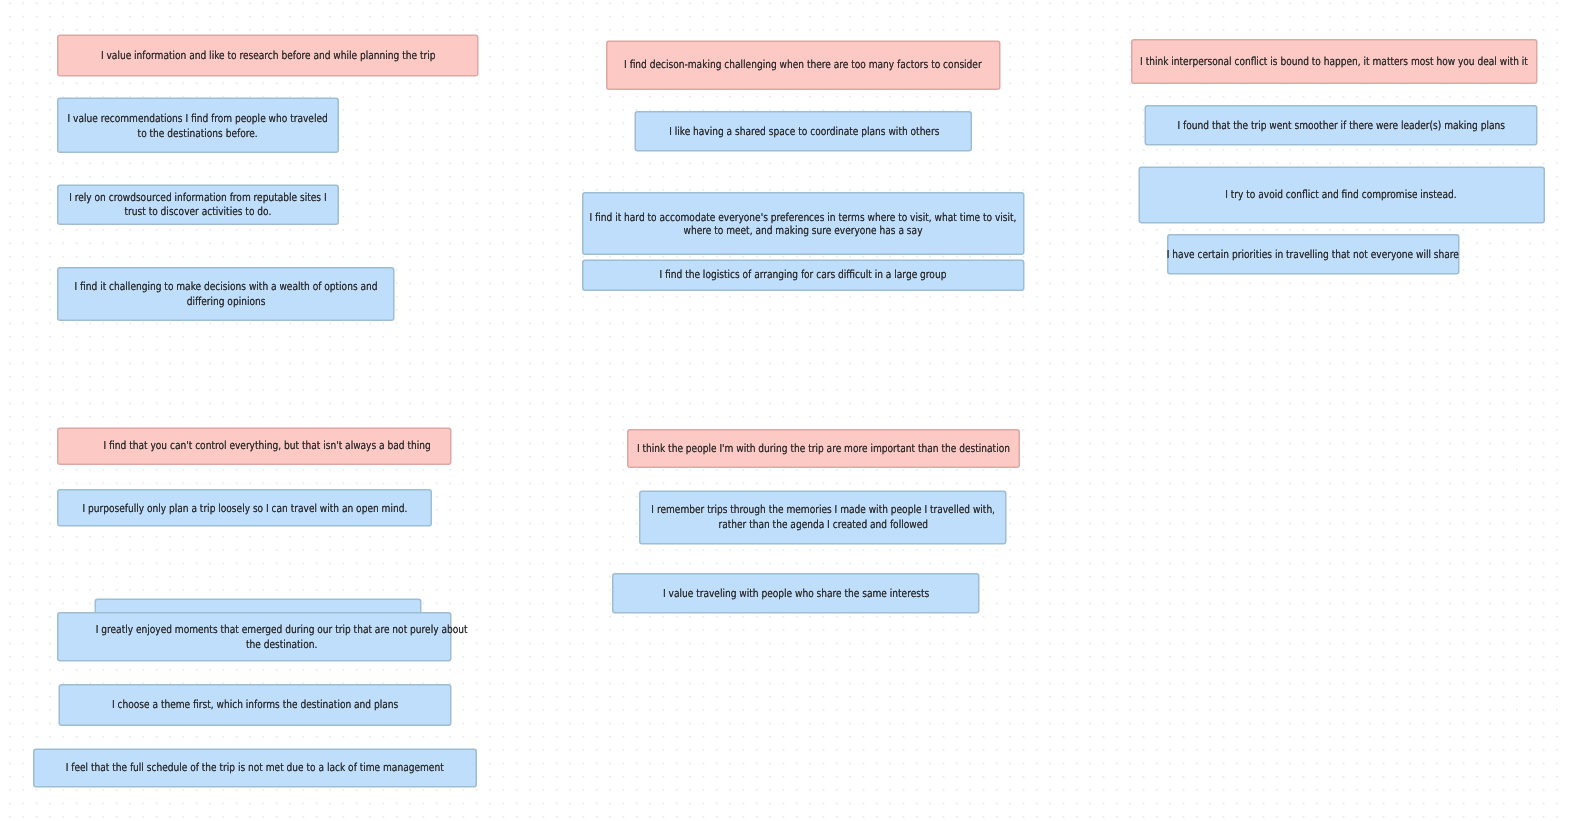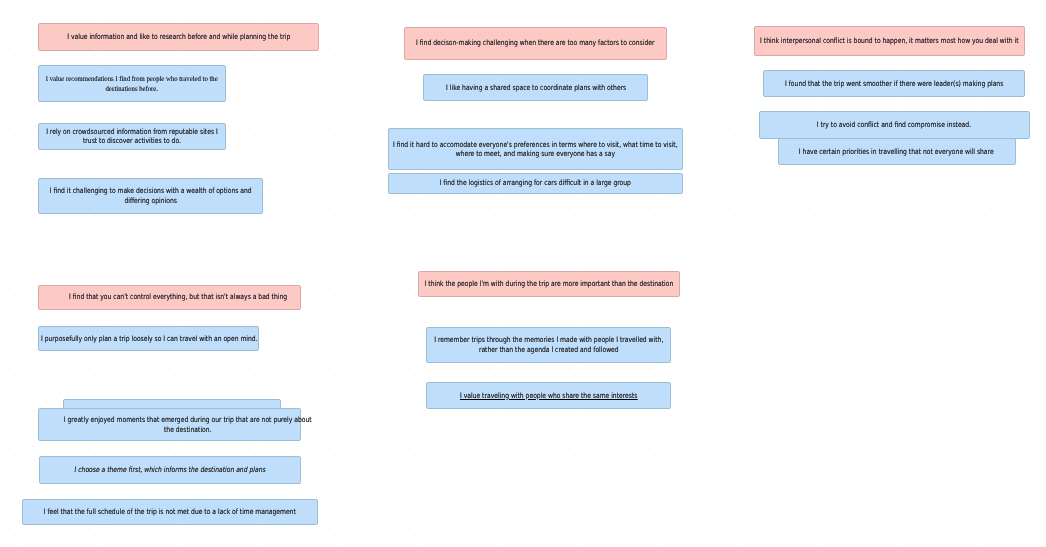--- a/index.html
+++ b/index.html
@@ -39,21 +39,21 @@
   .blue { background:#bfdefc; border:0.8px solid #9dbdd3; }
 </style>
 </head>
 <body>
 
 <div id="board">
   <div class="cluster">
     <div class="card pink" style="left:38.3px;top:22.9px;width:281.1px;height:27.9px;">
       <div class="card-text" style="width:249.6px">I value information and like to research before and while planning the trip</div>
     </div>
-    <div class="card blue" style="left:38.2px;top:65.2px;width:187.5px;height:36.7px;font-family:Liberation Serif, serif;">
+    <div class="card blue" style="left:38.2px;top:65.2px;width:187.5px;height:36.7px;">
       <div class="card-text" style="width:195.5px">I value recommendations I find from people who traveled to the destinations before.</div>
     </div>
     <div class="card blue" style="left:38.2px;top:122.8px;width:187.4px;height:27px;">
       <div class="card-text" style="width:197.9px">I rely on crowdsourced information from reputable sites I trust to discover activities to do.</div>
     </div>
     <div class="card blue" style="left:38.2px;top:178.2px;width:224.5px;height:35.8px;">
       <div class="card-text" style="width:237.4px">I find it challenging to make decisions with a wealth of options and differing opinions</div>
     </div>
   </div>
   <div class="cluster">
@@ -70,51 +70,51 @@
       <div class="card-text" style="width:214.6px">I find the logistics of arranging for cars difficult in a large group</div>
     </div>
   </div>
   <div class="cluster">
     <div class="card pink" style="left:753.6px;top:26.4px;width:271.9px;height:29.2px;">
       <div class="card-text" style="width:288.7px">I think interpersonal conflict is bound to happen, it matters most how you deal with it</div>
     </div>
     <div class="card blue" style="left:762.6px;top:70.0px;width:262.8px;height:27.1px;">
       <div class="card-text" style="width:244.4px">I found that the trip went smoother if there were leader(s) making plans</div>
     </div>
-    <div class="card blue" style="left:758.5px;top:111.2px;width:271.6px;height:28px;">
+    <div class="card blue" style="left:758.5px;top:111.2px;width:271.6px;height:38px;">
       <div class="card-text" style="width:173.9px">I try to avoid conflict and find compromise instead.</div>
     </div>
-    <div class="card blue" style="left:777.5px;top:138px;width:238px;height:27.0px;">
+    <div class="card blue" style="left:777.5px;top:156px;width:195px;height:27.0px;">
       <div class="card-text" style="width:218.5px">I have certain priorities in travelling that not everyone will share</div>
     </div>
   </div>
   <div class="cluster">
     <div class="card pink" style="left:38.3px;top:284.5px;width:262.8px;height:25.5px;justify-content:flex-end;">
       <div class="card-text" style="width:244.2px">I find that you can't control everything, but that isn't always a bad thing</div>
     </div>
-    <div class="card blue" style="left:38.4px;top:326.1px;width:221px;height:25.4px;">
+    <div class="card blue" style="left:38.4px;top:326.1px;width:250px;height:25.4px;">
       <div class="card-text" style="width:242.5px">I purposefully only plan a trip loosely so I can travel with an open mind.</div>
     </div>
     <div class="card blue" style="left:63px;top:366.7px;width:218.2px;height:37px;margin-top:32px;">
       <div class="card-text" style="width:207.8px">I ran into unforseen or unforseeable issues despite my plans.</div>
     </div>
     <div class="card blue" style="left:38.4px;top:408.1px;width:262.9px;height:33.1px;padding-left:36px;">
       <div class="card-text" style="width:279.5px">I greatly enjoyed moments that emerged during our trip that are not purely about the destination.</div>
     </div>
-    <div class="card blue" style="left:38.6px;top:456.4px;width:262.5px;height:27.3px;font-style:italic;">
+    <div class="card blue" style="left:38.6px;top:456.4px;width:262.5px;height:27.3px;">
       <div class="card-text" style="width:214.2px">I choose a theme first, which informs the destination and plans</div>
     </div>
     <div class="card blue" style="left:22.4px;top:499.1px;width:295.3px;height:25.5px;">
       <div class="card-text" style="width:281.6px">I feel that the full schedule of the trip is not met due to a lack of time management</div>
     </div>
   </div>
   <div class="cluster">
-    <div class="card pink" style="left:418.0px;top:271px;width:262.0px;height:25.6px;">
+    <div class="card pink" style="left:418.0px;top:286px;width:262.0px;height:25.6px;">
       <div class="card-text" style="width:277.9px">I think the people I'm with during the trip are more important than the destination</div>
     </div>
     <div class="card blue" style="left:426.2px;top:326.7px;width:245.3px;height:36.3px;justify-content:center;">
       <div class="card-text" style="width:263.6px">I remember trips through the memories I made with people I travelled with, rather than the agenda I created and followed</div>
     </div>
-    <div class="card blue" style="left:426px;top:382.2px;width:245.3px;height:26.7px;text-decoration:underline;">
+    <div class="card blue" style="left:408px;top:382.2px;width:245.3px;height:26.7px;">
       <div class="card-text" style="width:199.5px">I value traveling with people who share the same interests</div>
     </div>
   </div>
 </div>
 
 </body></html>

